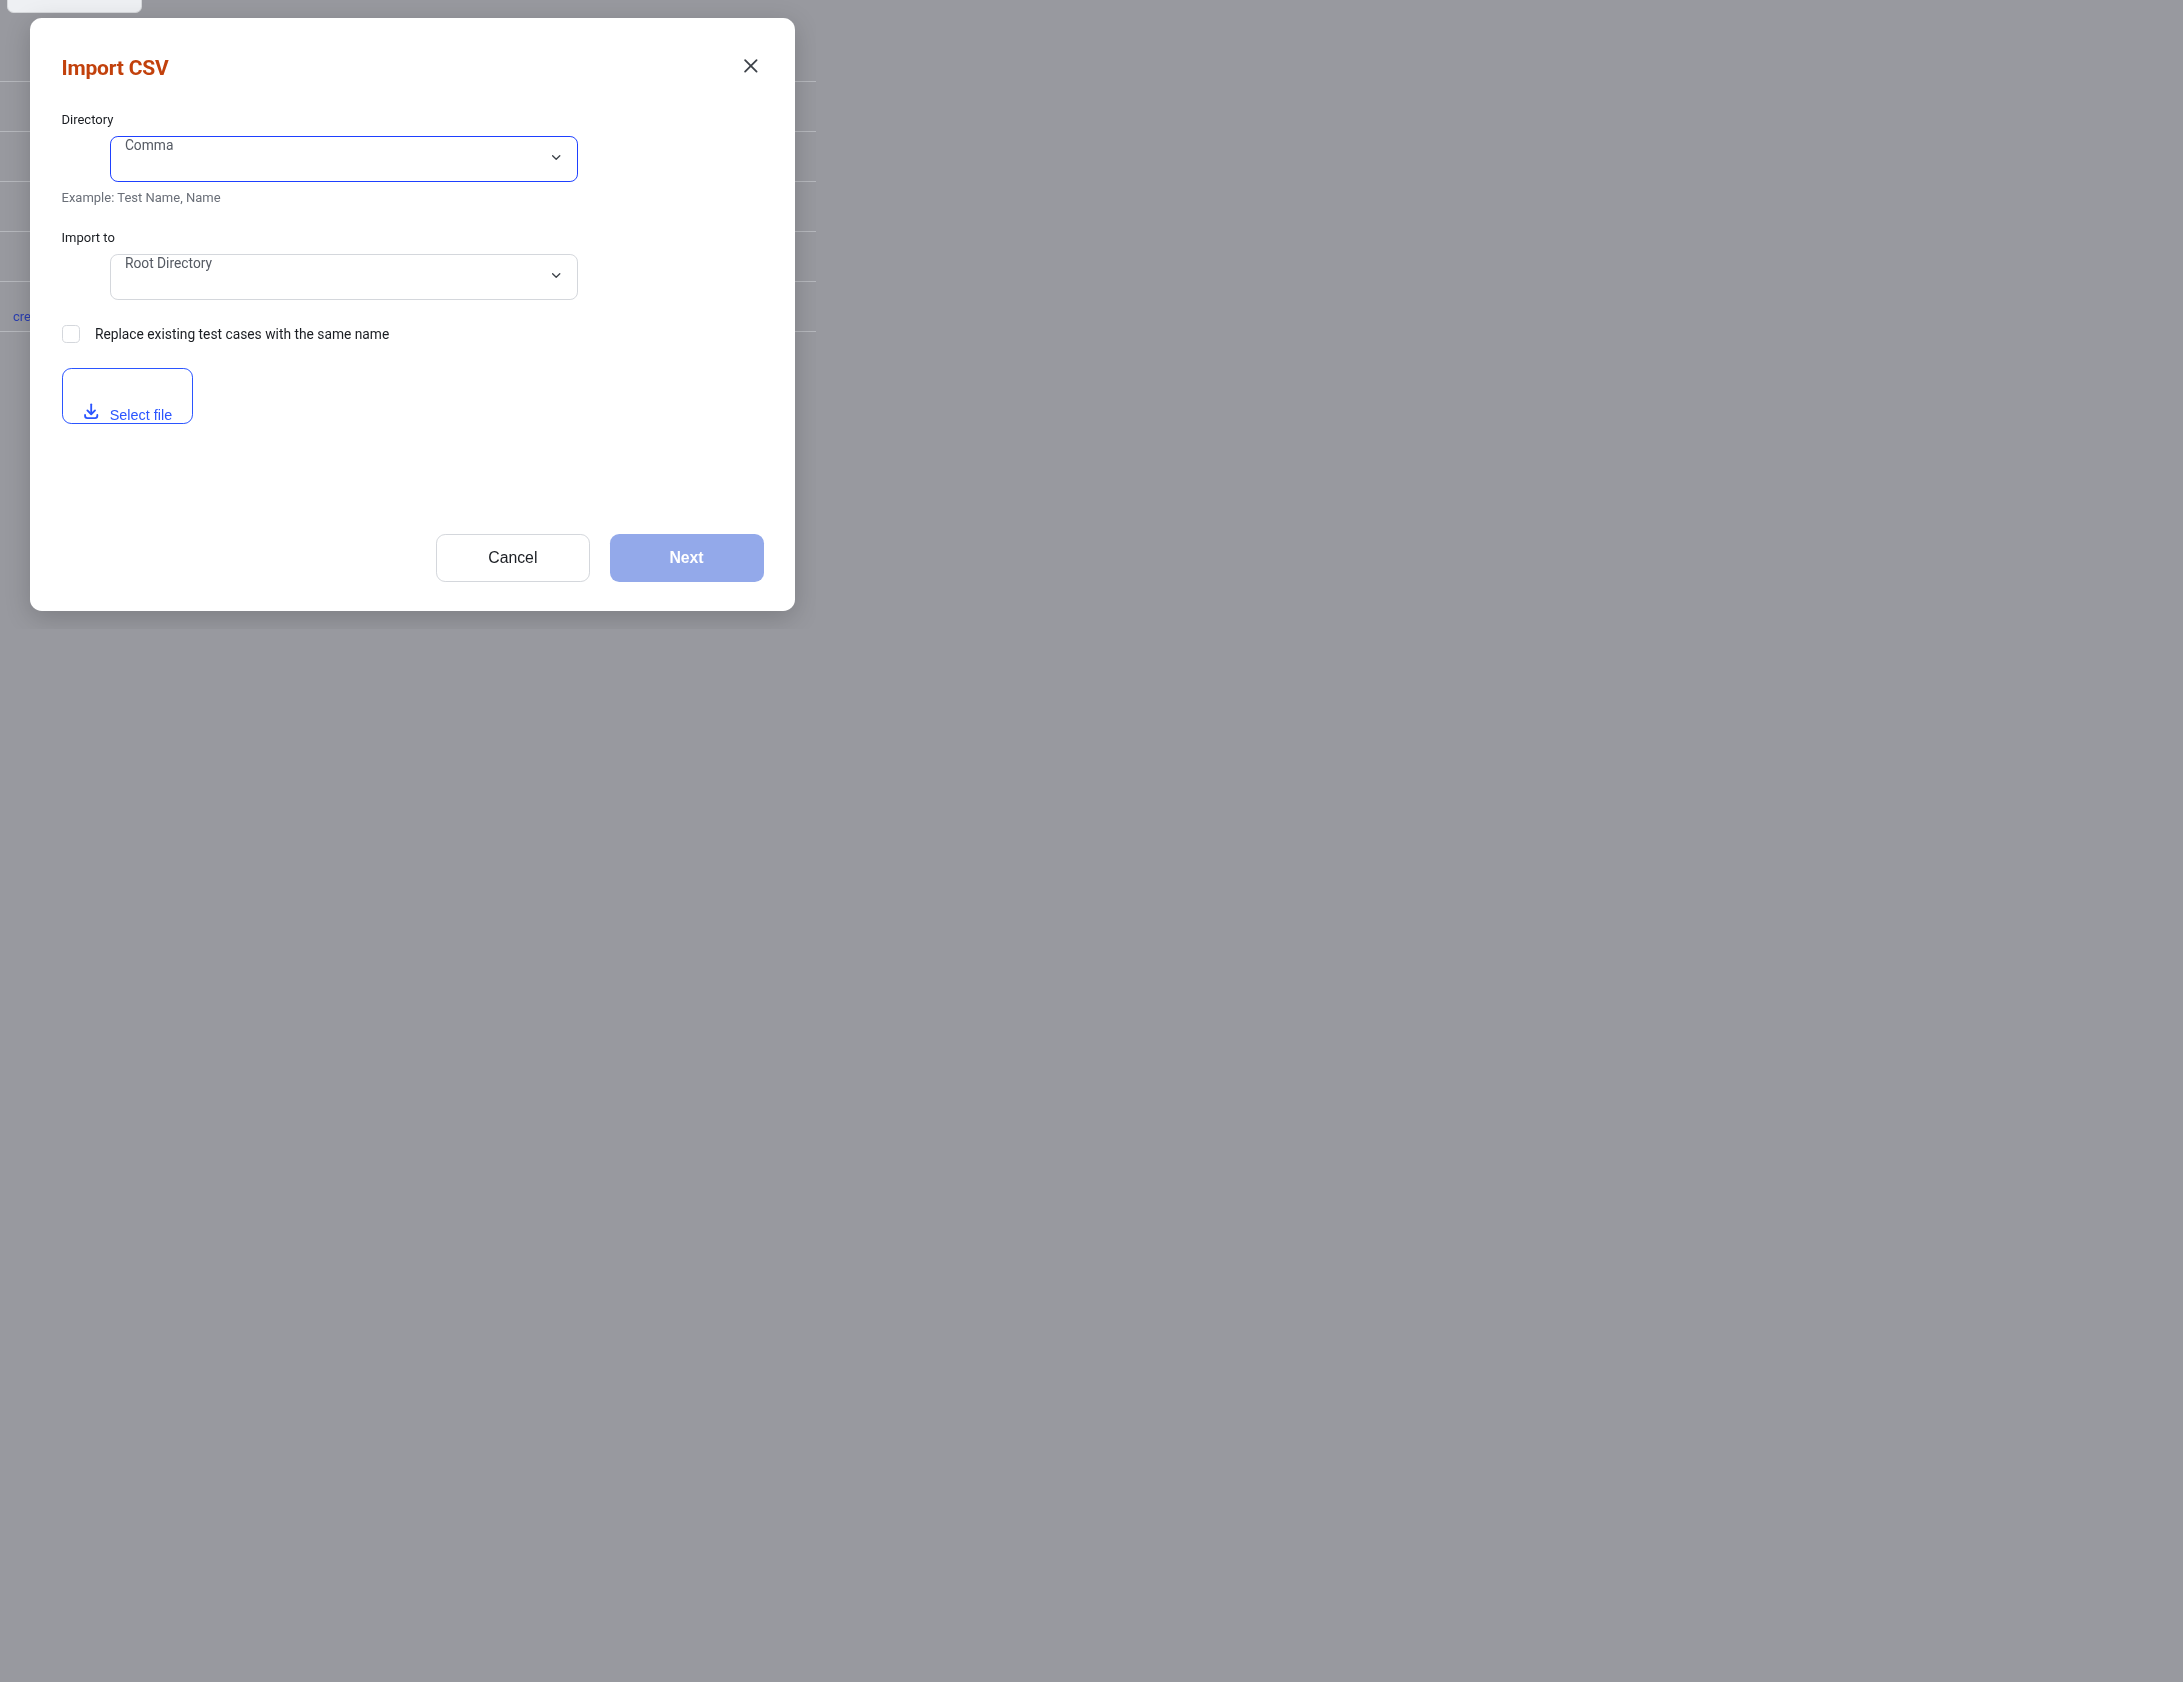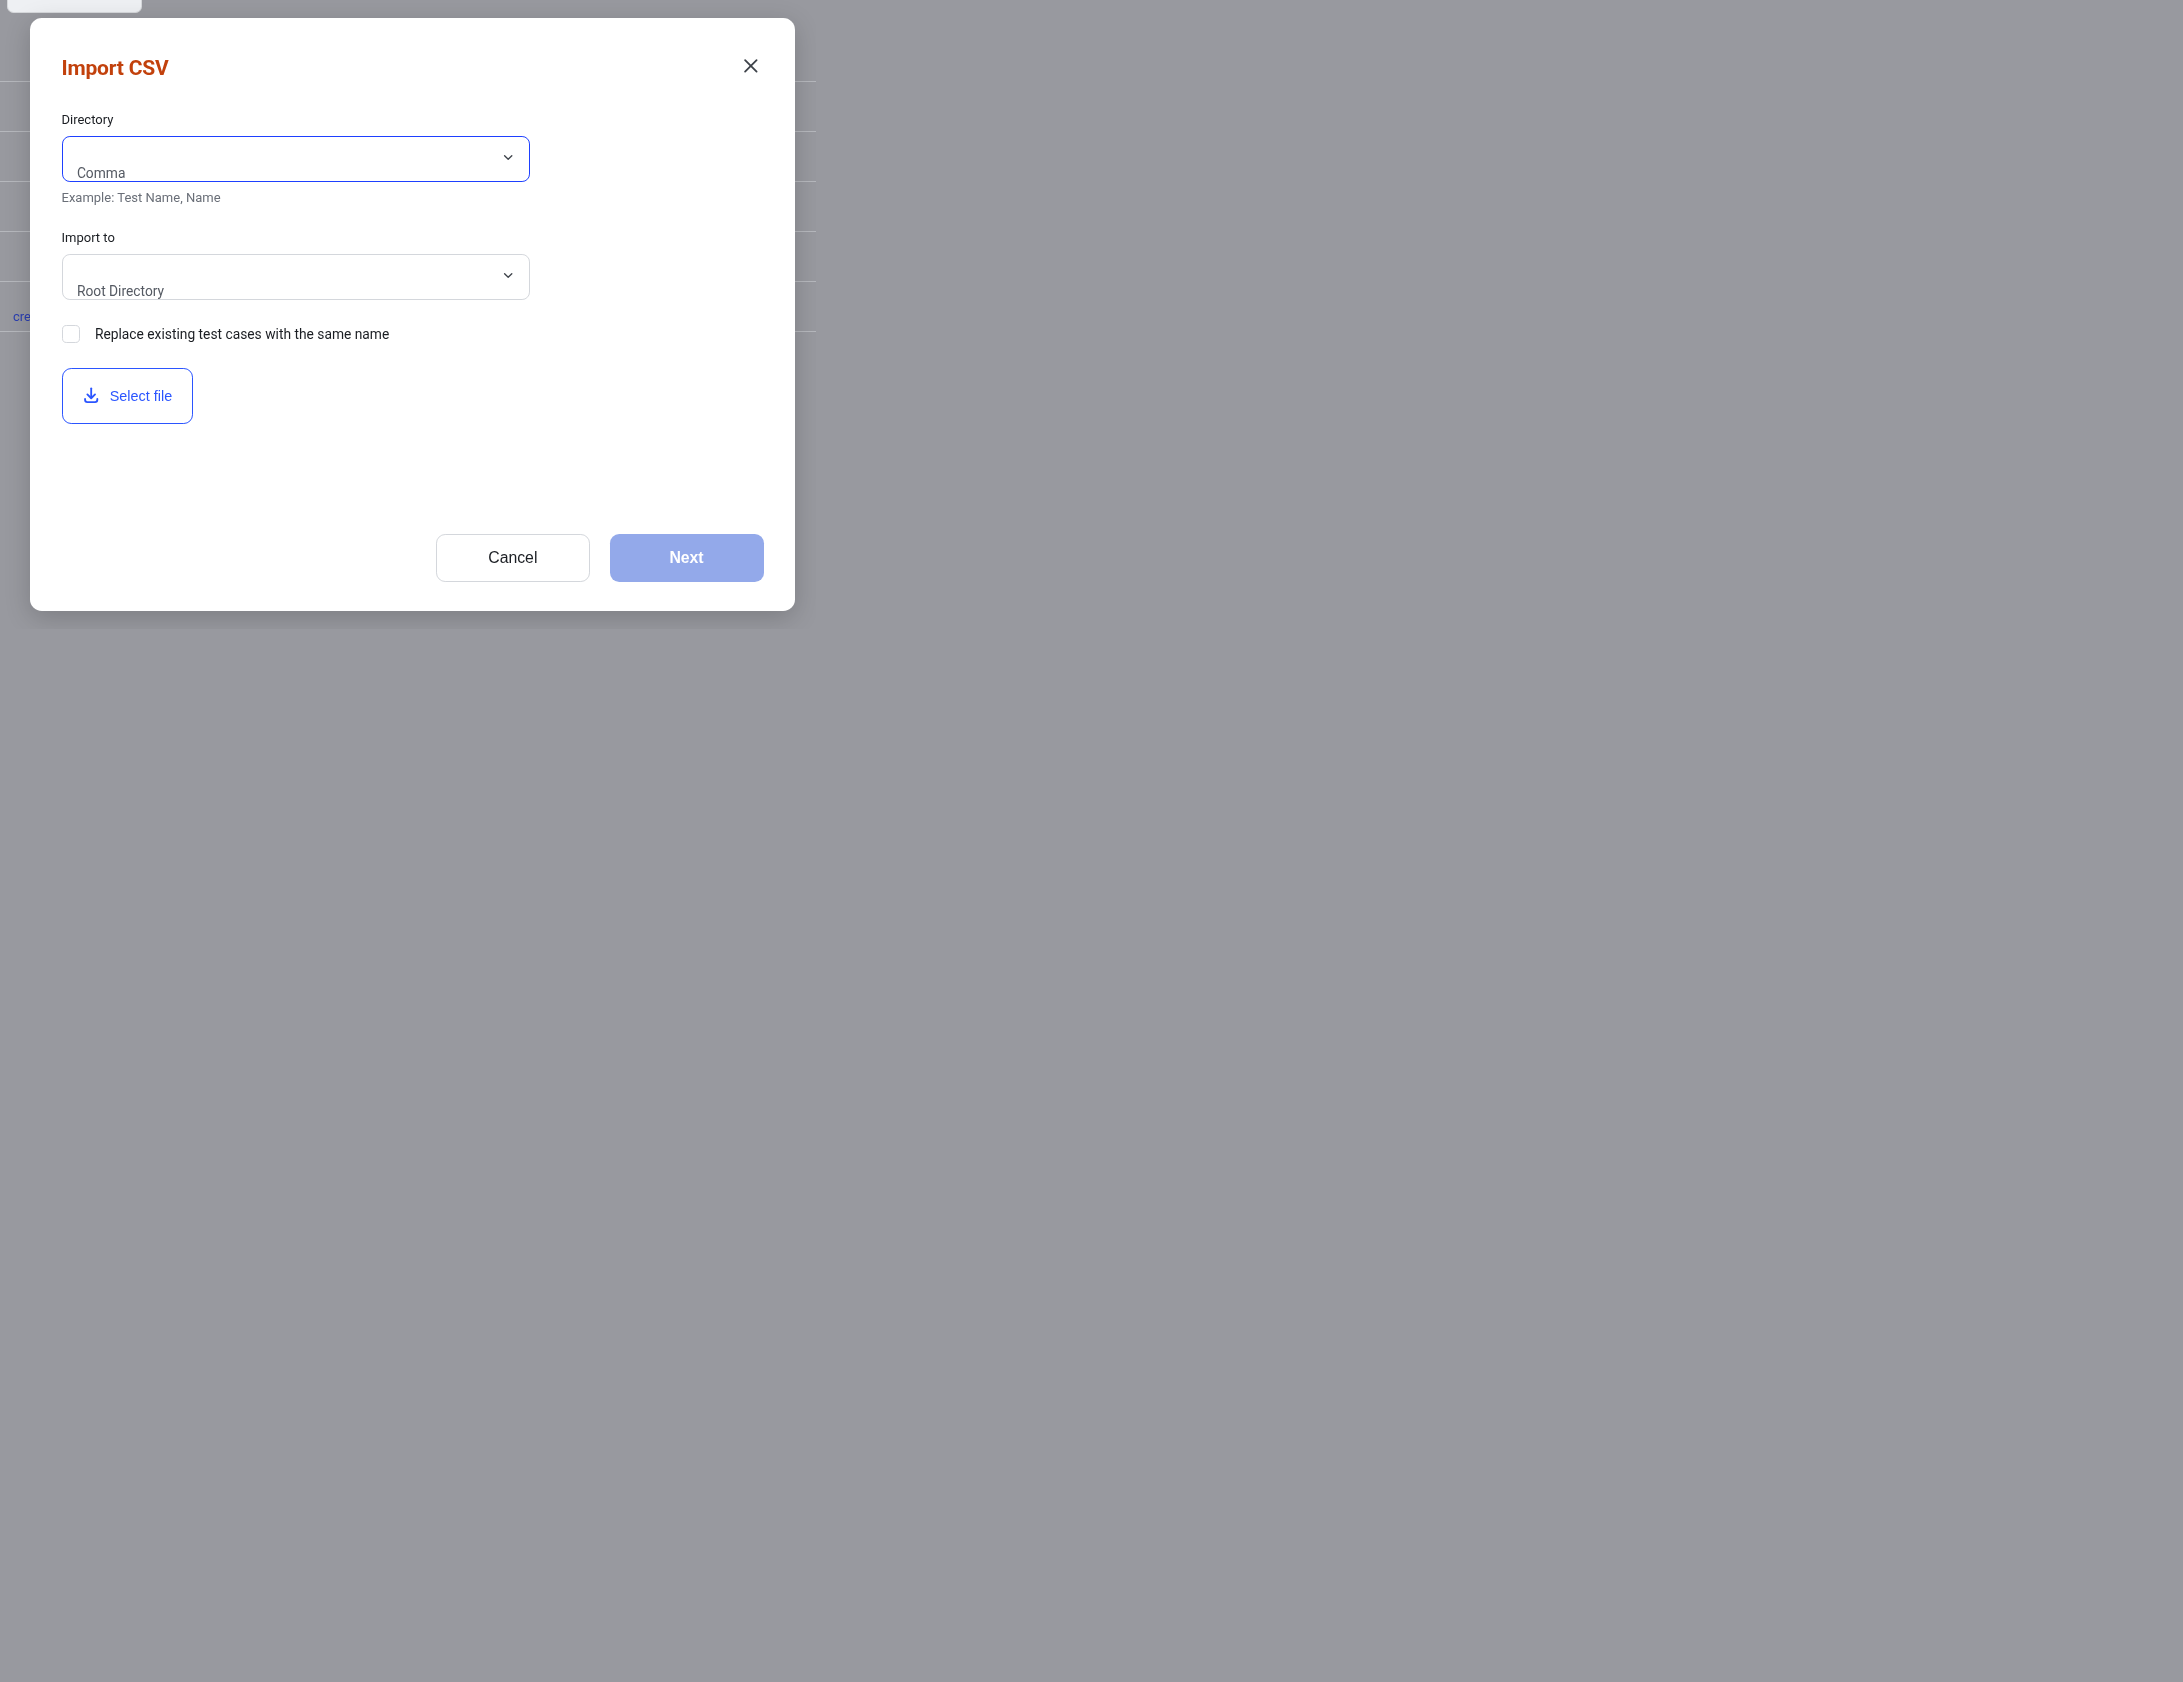--- a/index.html
+++ b/index.html
@@ -110,23 +110,24 @@
 
     .select-box {
       width: 100%;
       height: 46px;
       border-radius: 7.9px;
       padding: 0 33px 0 14.4px;
       font-size: 13.8px;
       color: #555a63;
       background: #fff;
       display: flex;
-      align-items: flex-end;
+      align-items: flex-start;
       cursor: pointer;
       position: relative;
+      margin-left: 48px;
     }
 
     .select-box.focused {
       border: 1.6px solid #1e40ff;
     }
 
     .select-box.normal {
       border: 0.7px solid #d4d7dc;
     }
 
@@ -163,21 +164,21 @@
       flex-shrink: 0;
     }
 
     .checkbox-label {
       font-size: 13.8px;
       color: #1b1e23;
     }
 
     .select-file-btn {
       display: inline-flex;
-      align-items: center;
+      align-items: flex-end;
       gap: 9.2px;
       height: 56px;
       padding: 0 19.7px;
       border: 1px solid #2b55ff;
       border-radius: 9.2px;
       background: #fff;
       color: #2b55ff;
       font-size: 14.4px;
       font-weight: 500;
       cursor: pointer;

